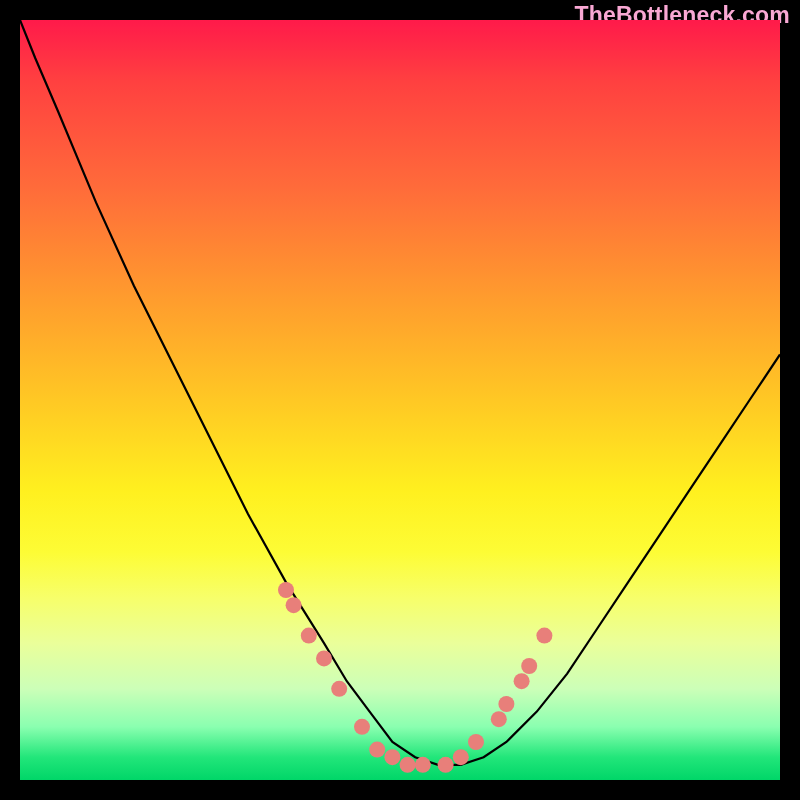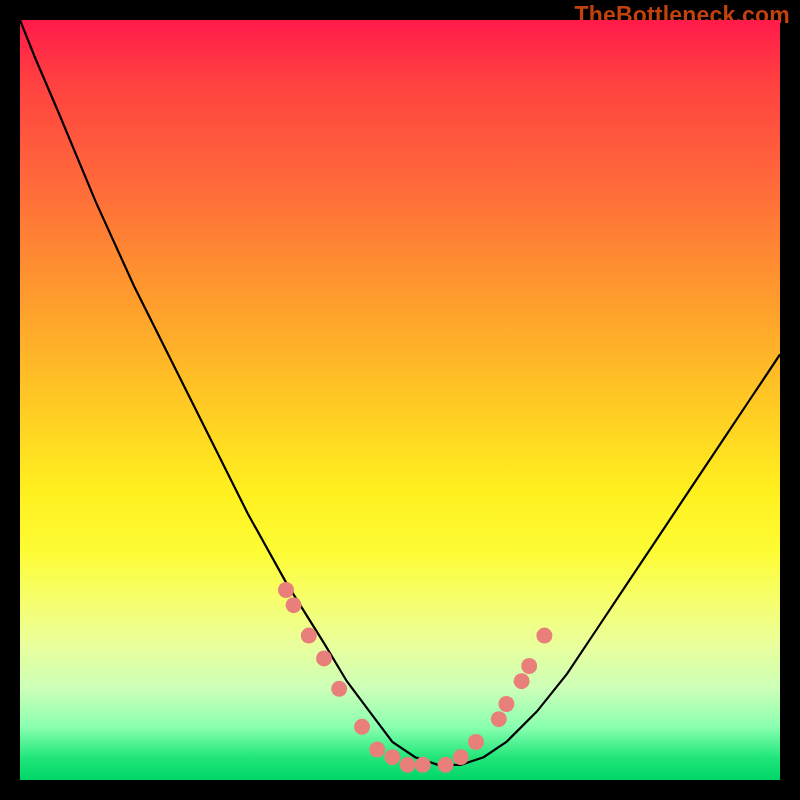--- a/index.html
+++ b/index.html
@@ -38,21 +38,21 @@
       #22e67a 97%,
       #00d668 100%
     );
   }
   .watermark {
     position: absolute;
     top: 2px;
     right: 10px;
     font-size: 23px;
     font-weight: 600;
-    color: #c2410c;
+    color: #f9a8d4;
     letter-spacing: 0.2px;
   }
   svg.curve {
     position: absolute;
     left: 0;
     top: 0;
     width: 760px;
     height: 760px;
   }
 </style>

